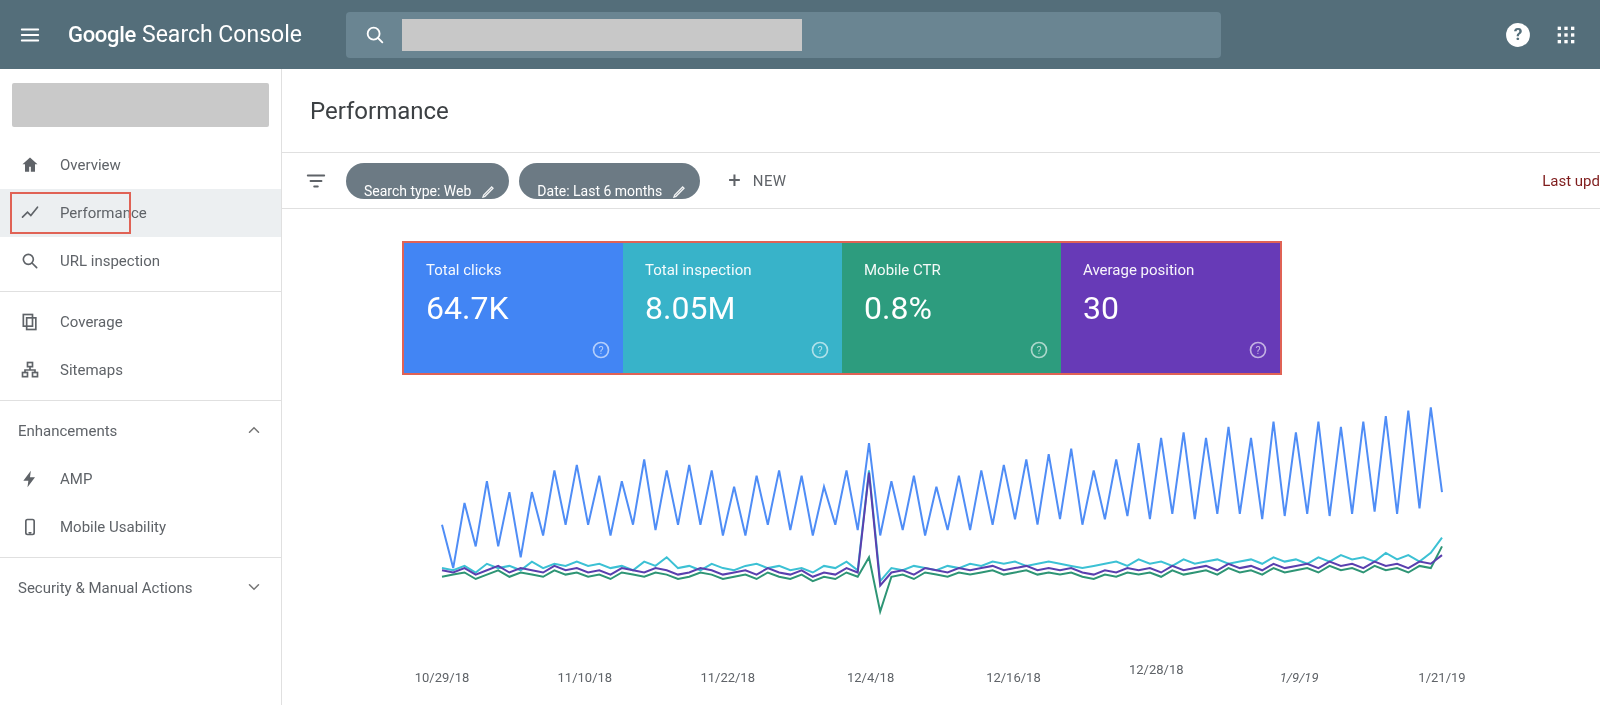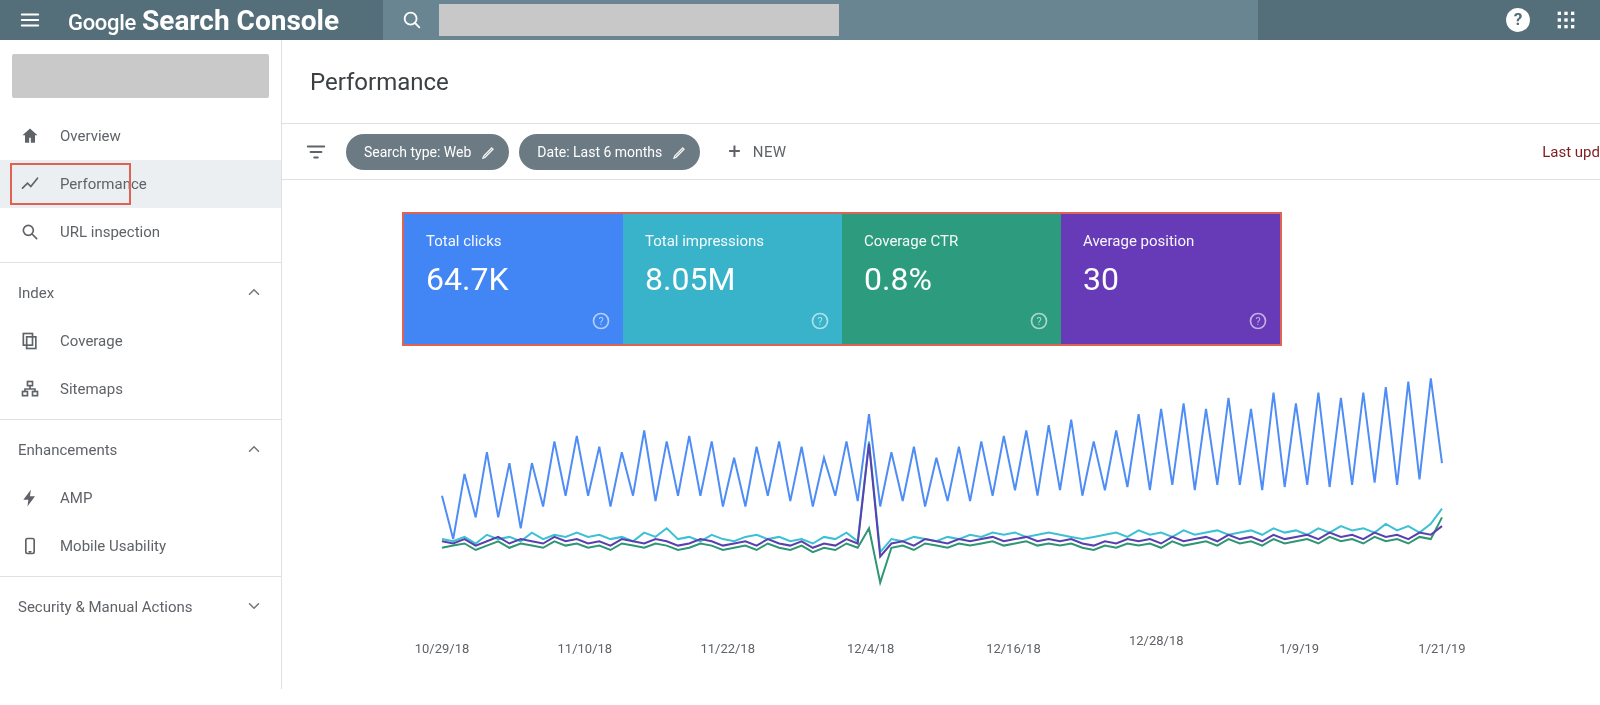--- a/index.html
+++ b/index.html
@@ -6,39 +6,39 @@
   html, body { width: 1600px; height: 705px; overflow: hidden; }
   body {
     font-family: Roboto, "Helvetica Neue", Arial, sans-serif;
     background: #fff;
     color: #202124;
     font-size: 14px;
   }
 
   
   .topbar {
-    height: 40px;
+    height: 69px;
     background: #546e7a;
     display: flex;
     align-items: center;
     padding: 0 10px 0 6px;
     color: #fff;
   }
   .hamburger {
     width: 48px; height: 48px;
     display: flex; align-items: center; justify-content: center;
     cursor: pointer;
     border-radius: 50%;
   }
   .logo {
     display: flex; align-items: baseline;
     margin-left: 14px; margin-right: 44px;
   }
   .logo-google { font-size: 22px; font-weight: 500; letter-spacing: -0.3px; }
-  .logo-product { font-size: 28px; font-weight: 700; margin-left: 6px; }
+  .logo-product { font-size: 23px; font-weight: 400; margin-left: 6px; }
   .searchbox {
     flex: 0 0 875px;
     height: 46px;
     background: #6a8592;
     border-radius: 4px;
     display: flex; align-items: center;
     padding: 0 6px;
   }
   .searchbox .sicon {
     width: 46px; height: 46px;
@@ -125,21 +125,21 @@
     border-bottom:1px solid #e0e0e0;
     gap:10px;
     position:relative;
   }
   .filter-btn {
     width:40px; height:40px;
     display:flex; align-items:center; justify-content:center;
     color:#5f6368; cursor:pointer;
   }
   .pill {
-    display:flex; align-items:center;
+    display:flex; align-items:flex-end;
     height:36px;
     border-radius:18px;
     background:#6c7a84;
     color:#fff;
     padding:0 12px 0 18px;
     font-size:14px;
     cursor:pointer;
     gap:10px;
   }
   .pill svg { opacity:.9; }
@@ -273,28 +273,20 @@
         <svg width="20" height="20" viewBox="0 0 24 24">
             <circle class="stroke" cx="10" cy="10" r="6"></circle>
             <path class="stroke" d="M20 20l-5-5"></path>
           </svg>
       </span>
       <span class="nlabel">URL inspection</span>
     </div>
 
     <div class="nav-divider"></div>
 
-    <div class="nav-section">
-      <span class="slabel">Index</span>
-      <span class="chev">
-        <svg width="18" height="18" viewBox="0 0 24 24">
-            <path class="stroke" d="M6 15l6-6 6 6"></path>
-          </svg>
-      </span>
-    </div>
 
     <div class="nav-item">
       <span class="nicon">
         <svg width="20" height="20" viewBox="0 0 24 24">
             <rect class="stroke" x="4" y="3" width="11" height="14"></rect>
             <rect class="stroke" x="8" y="7" width="11" height="14"></rect>
           </svg>
       </span>
       <span class="nlabel">Coverage</span>
     </div>
@@ -389,31 +381,31 @@
           <div class="clabel">Total clicks</div>
           <div class="cvalue">64.7K</div>
           <span class="chint">
             <svg width="20" height="20" viewBox="0 0 24 24">
                 <circle class="stroke" cx="12" cy="12" r="9"></circle>
                 <text x="12" y="16.5" text-anchor="middle" font-size="13" fill="#fff">?</text>
               </svg>
           </span>
         </div>
         <div class="card c-imp">
-          <div class="clabel">Total impressions</div>
+          <div class="clabel">Total inspection</div>
           <div class="cvalue">8.05M</div>
           <span class="chint">
             <svg width="20" height="20" viewBox="0 0 24 24">
                 <circle class="stroke" cx="12" cy="12" r="9"></circle>
                 <text x="12" y="16.5" text-anchor="middle" font-size="13" fill="#fff">?</text>
               </svg>
           </span>
         </div>
         <div class="card c-ctr">
-          <div class="clabel">Coverage CTR</div>
+          <div class="clabel">Mobile CTR</div>
           <div class="cvalue">0.8%</div>
           <span class="chint">
             <svg width="20" height="20" viewBox="0 0 24 24">
                 <circle class="stroke" cx="12" cy="12" r="9"></circle>
                 <text x="12" y="16.5" text-anchor="middle" font-size="13" fill="#fff">?</text>
               </svg>
           </span>
         </div>
         <div class="card c-pos">
           <div class="clabel">Average position</div>
@@ -434,19 +426,19 @@
             <path d="M40.0 191.8 L51.2 189.6 L62.5 187.5 L73.7 194.0 L84.9 189.6 L96.2 185.3 L107.4 191.8 L118.7 187.5 L129.9 189.6 L141.1 191.8 L152.4 185.3 L163.6 189.6 L174.8 187.5 L186.1 191.8 L197.3 189.6 L208.5 194.0 L219.8 187.5 L231.0 189.6 L242.2 191.8 L253.5 187.5 L264.7 189.6 L276.0 194.0 L287.2 191.8 L298.4 187.5 L309.7 189.6 L320.9 194.0 L332.1 191.8 L343.4 189.6 L354.6 194.0 L365.8 187.5 L377.1 191.8 L388.3 194.0 L399.6 189.6 L410.8 196.1 L422.0 191.8 L433.3 194.0 L444.5 187.5 L455.7 191.8 L467.0 172.3 L478.2 226.6 L489.4 191.8 L500.7 189.6 L511.9 194.0 L523.1 187.5 L534.4 189.6 L545.6 191.8 L556.9 187.5 L568.1 189.6 L579.3 187.5 L590.6 185.3 L601.8 189.6 L613.0 187.5 L624.3 185.3 L635.5 189.6 L646.7 187.5 L658.0 189.6 L669.2 187.5 L680.4 191.8 L691.7 194.0 L702.9 189.6 L714.2 191.8 L725.4 187.5 L736.6 189.6 L747.9 187.5 L759.1 191.8 L770.3 185.3 L781.6 189.6 L792.8 187.5 L804.0 185.3 L815.3 189.6 L826.5 183.1 L837.8 187.5 L849.0 185.3 L860.2 189.6 L871.5 183.1 L882.7 187.5 L893.9 185.3 L905.2 183.1 L916.4 187.5 L927.6 180.9 L938.9 185.3 L950.1 183.1 L961.3 187.5 L972.6 180.9 L983.8 185.3 L995.1 183.1 L1006.3 187.5 L1017.5 180.9 L1028.8 183.1 L1040.0 161.4" fill="none" stroke="#2e9575" stroke-width="2"></path>
             <path d="M40.0 185.3 L51.2 187.5 L62.5 183.1 L73.7 189.6 L84.9 185.3 L96.2 180.9 L107.4 187.5 L118.7 183.1 L129.9 185.3 L141.1 187.5 L152.4 180.9 L163.6 185.3 L174.8 183.1 L186.1 187.5 L197.3 185.3 L208.5 189.6 L219.8 183.1 L231.0 185.3 L242.2 187.5 L253.5 183.1 L264.7 185.3 L276.0 189.6 L287.2 187.5 L298.4 183.1 L309.7 185.3 L320.9 189.6 L332.1 187.5 L343.4 185.3 L354.6 189.6 L365.8 183.1 L377.1 187.5 L388.3 189.6 L399.6 185.3 L410.8 191.8 L422.0 187.5 L433.3 189.6 L444.5 183.1 L455.7 187.5 L467.0 87.5 L478.2 200.5 L489.4 187.5 L500.7 185.3 L511.9 189.6 L523.1 183.1 L534.4 185.3 L545.6 187.5 L556.9 183.1 L568.1 185.3 L579.3 183.1 L590.6 180.9 L601.8 185.3 L613.0 183.1 L624.3 180.9 L635.5 185.3 L646.7 183.1 L658.0 185.3 L669.2 183.1 L680.4 187.5 L691.7 189.6 L702.9 185.3 L714.2 187.5 L725.4 183.1 L736.6 185.3 L747.9 183.1 L759.1 187.5 L770.3 180.9 L781.6 185.3 L792.8 183.1 L804.0 180.9 L815.3 185.3 L826.5 178.8 L837.8 183.1 L849.0 180.9 L860.2 185.3 L871.5 178.8 L882.7 183.1 L893.9 180.9 L905.2 178.8 L916.4 183.1 L927.6 176.6 L938.9 180.9 L950.1 178.8 L961.3 183.1 L972.6 176.6 L983.8 180.9 L995.1 178.8 L1006.3 183.1 L1017.5 176.6 L1028.8 178.8 L1040.0 170.1" fill="none" stroke="#5a3fae" stroke-width="2"></path>
           </svg>
         <div class="xaxis" id="xaxis">
             <div class="tick" style="left: 40px; bottom: 10px;">10/29/18</div>
             <div class="tick" style="left: 182.857px; bottom: 10px;">11/10/18</div>
             <div class="tick" style="left: 325.714px; bottom: 10px;">11/22/18</div>
             <div class="tick" style="left: 468.571px; bottom: 10px;">12/4/18</div>
             <div class="tick" style="left: 611.429px; bottom: 10px;">12/16/18</div>
             <div class="tick" style="left: 754.286px; bottom: 18px;">12/28/18</div>
-            <div class="tick" style="left: 897.143px; bottom: 10px;">1/9/19</div>
+            <div class="tick" style="left: 897.143px; bottom: 10px; font-style: italic;">1/9/19</div>
             <div class="tick" style="left: 1040px; bottom: 10px;">1/21/19</div>
           </div>
       </div>
     </div>
   </main>
 </div>
 
 </body></html>

